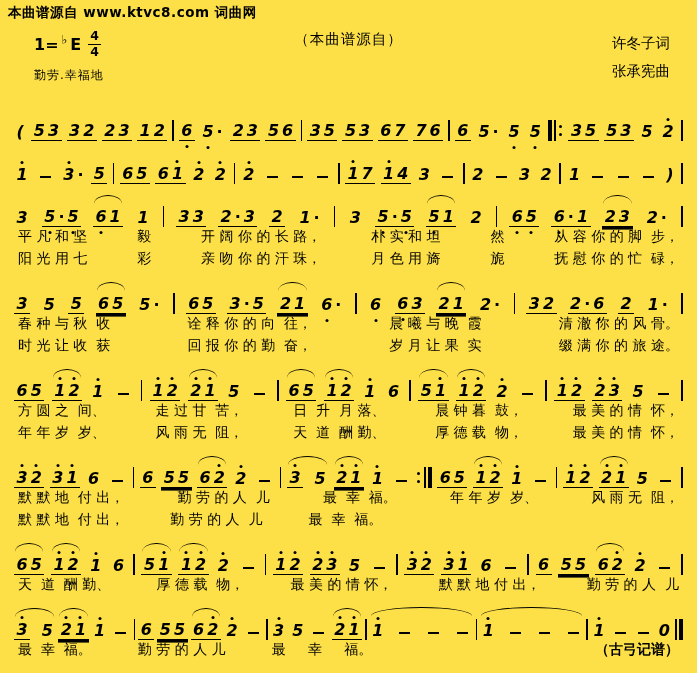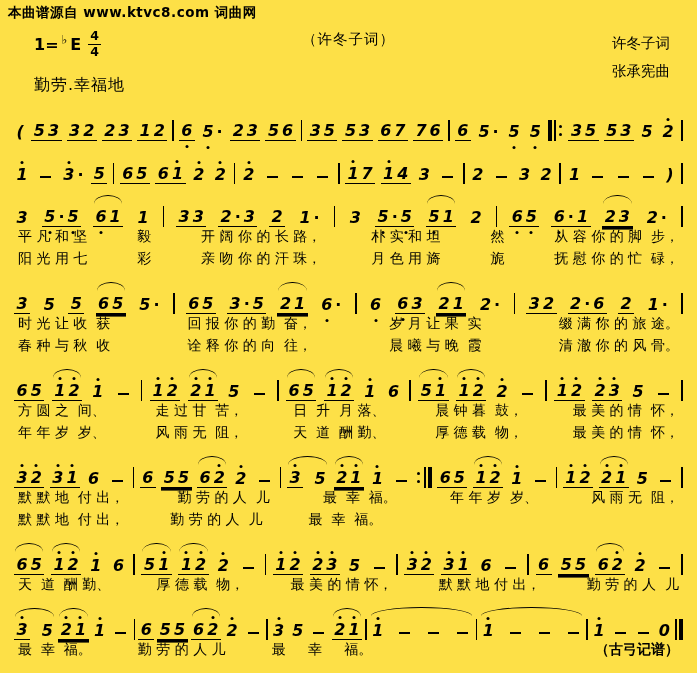--- a/index.html
+++ b/index.html
@@ -7,21 +7,21 @@
         font-family:"DejaVu Sans",sans-serif;}
   
   .watermark{font-size:13.5px;font-weight:700;padding:4px 0 0 8px;letter-spacing:.5px;}
   
   .header{position:relative;height:74px;margin-top:2px;}
   .key-block{position:absolute;left:34px;top:6px;}
   .key-line{font-size:16px;font-weight:700;display:flex;align-items:center;gap:3px;}
   .flat{font-size:12px;vertical-align:super;position:relative;top:-4px;}
   .frac{display:inline-flex;flex-direction:column;align-items:center;font-size:12.5px;line-height:1;margin-left:4px;}
   .frac .top{border-bottom:1.3px solid #000;padding:0 2px 1px;margin-bottom:1px;}
-  .tempo{font-size:16px;margin-top:17px;letter-spacing:1px;}
+  .tempo{font-size:12px;margin-top:9px;letter-spacing:1px;}
   .title-block{position:absolute;left:0;right:0;top:0;text-align:center;}
   .title{font-size:29px;font-weight:700;letter-spacing:3px;margin:0;}
   .subtitle{font-size:14.5px;margin-top:6px;letter-spacing:1px;}
   .credits{position:absolute;right:27px;top:6px;text-align:left;font-size:14.5px;line-height:1.9;}
   
   .score{padding:0 10px;}
   .system{margin:0 2px;}
   .melody{display:flex;justify-content:space-between;align-items:flex-end;height:34px;margin-top:9px;padding:0 2px;}
   .tok{position:relative;display:inline-block;}
   .body{display:inline-flex;align-items:flex-end;font-family:"DejaVu Sans",sans-serif;
@@ -68,21 +68,21 @@
           <span class="flat">♭</span>
           <span>E</span>
         <span class="frac">
           <span class="top">4</span>
           <span>4</span>
         </span>
       </div>
       <div class="tempo">勤劳.幸福地</div>
     </div>
     <div class="title-block">
-      <div class="subtitle">（许冬子词）</div>
+      <div class="subtitle">（本曲谱源自）</div>
     </div>
     <div class="credits">
       <div>许冬子词</div>
       <div>张承宪曲</div>
     </div>
   </div>
 
   <div class="score">
       <div class="system">
         <div class="melody">
@@ -459,22 +459,22 @@
               <span class="ch">2</span>
             </span></span>
           <span class="tok"><span class="body">
               <span class="ch">1</span>
               <span class="ch aug">·</span>
             </span></span>
           <span class="bar">
             <span class="bl"></span>
           </span>
         </div>
+        <div class="lyric-row between"><span class="lyr-seg">春 种 与 秋  收</span><span class="lyr-seg">诠 释 你 的 向  往，</span><span class="lyr-seg">晨 曦 与 晚  霞</span><span class="lyr-seg">清 澈 你 的 风 骨。</span></div>
         <div class="lyric-row between"><span class="lyr-seg">时 光 让 收  获</span><span class="lyr-seg">回 报 你 的 勤  奋，</span><span class="lyr-seg">岁 月 让 果  实</span><span class="lyr-seg">缀 满 你 的 旅 途。</span></div>
-        <div class="lyric-row between"><span class="lyr-seg">春 种 与 秋  收</span><span class="lyr-seg">诠 释 你 的 向  往，</span><span class="lyr-seg">晨 曦 与 晚  霞</span><span class="lyr-seg">清 澈 你 的 风 骨。</span></div>
       </div>
       <div class="system">
         <div class="melody">
           <span class="tok"><span class="body u1">
               <span class="ch">6</span>
               <span class="ch">5</span>
             </span></span>
           <span class="tok"><span class="arc"></span><span class="body u1">
               <span class="ch">1<span class="hi"></span></span>
               <span class="ch">2<span class="hi"></span></span>

